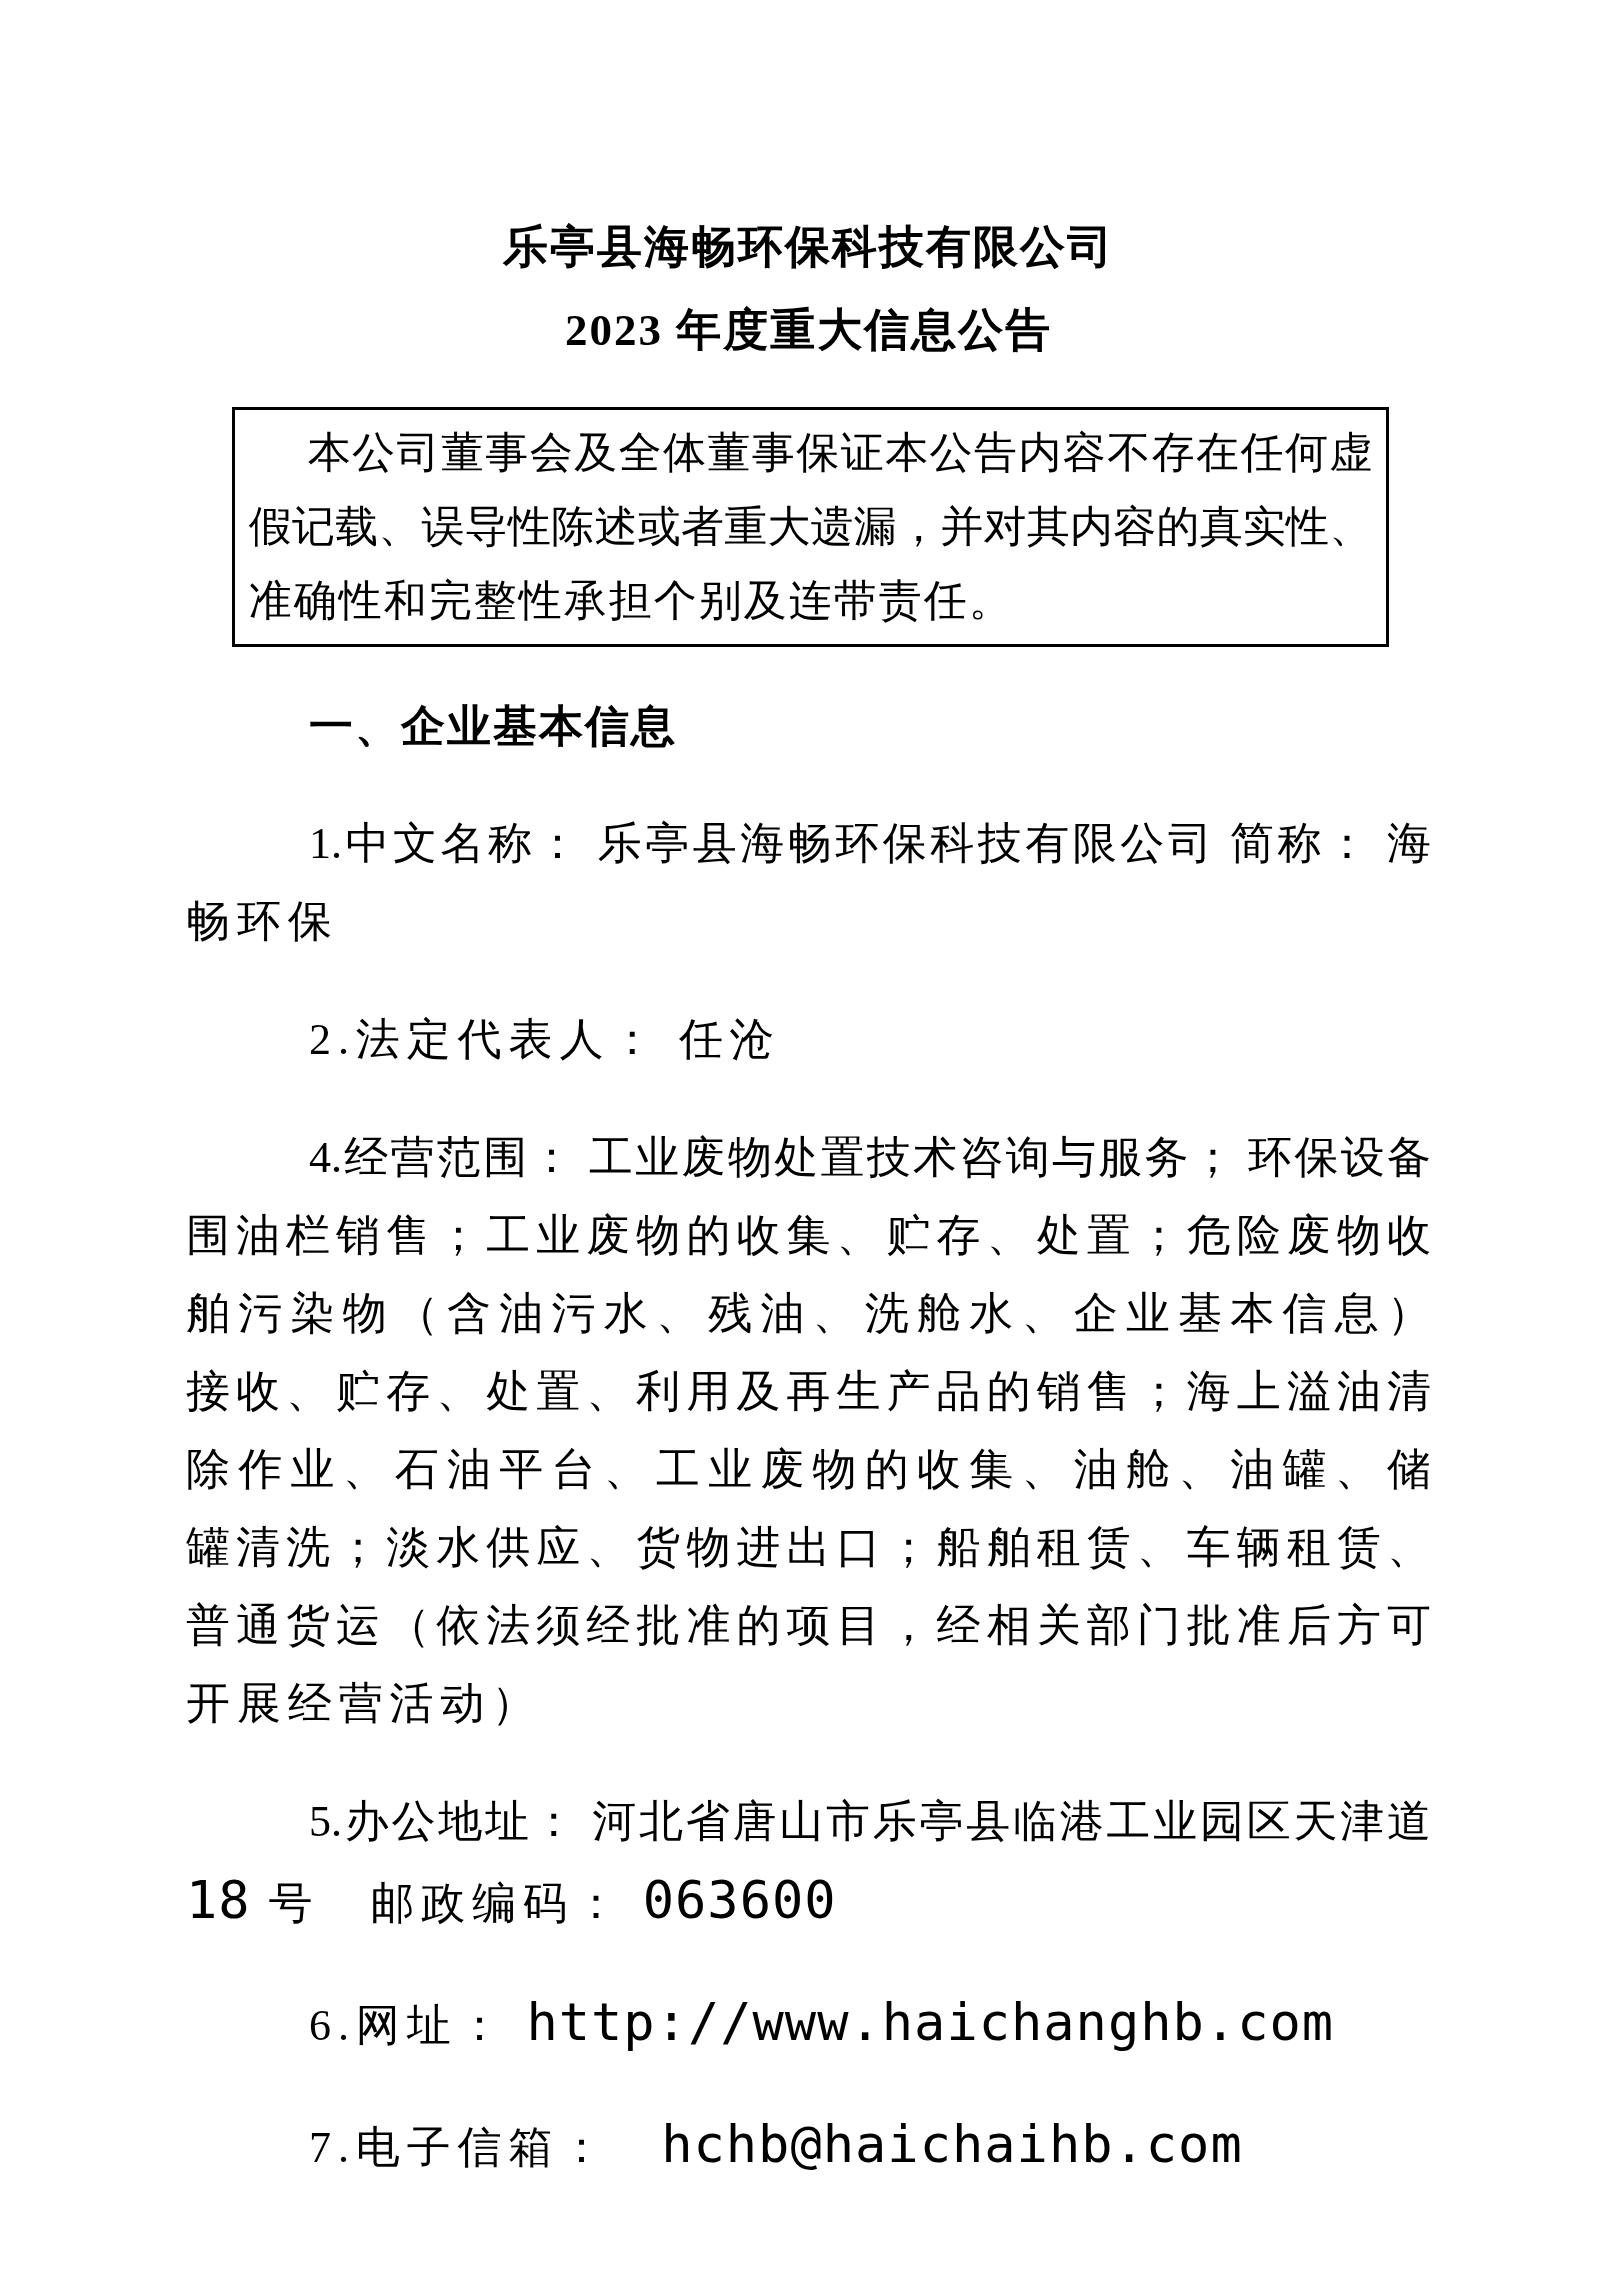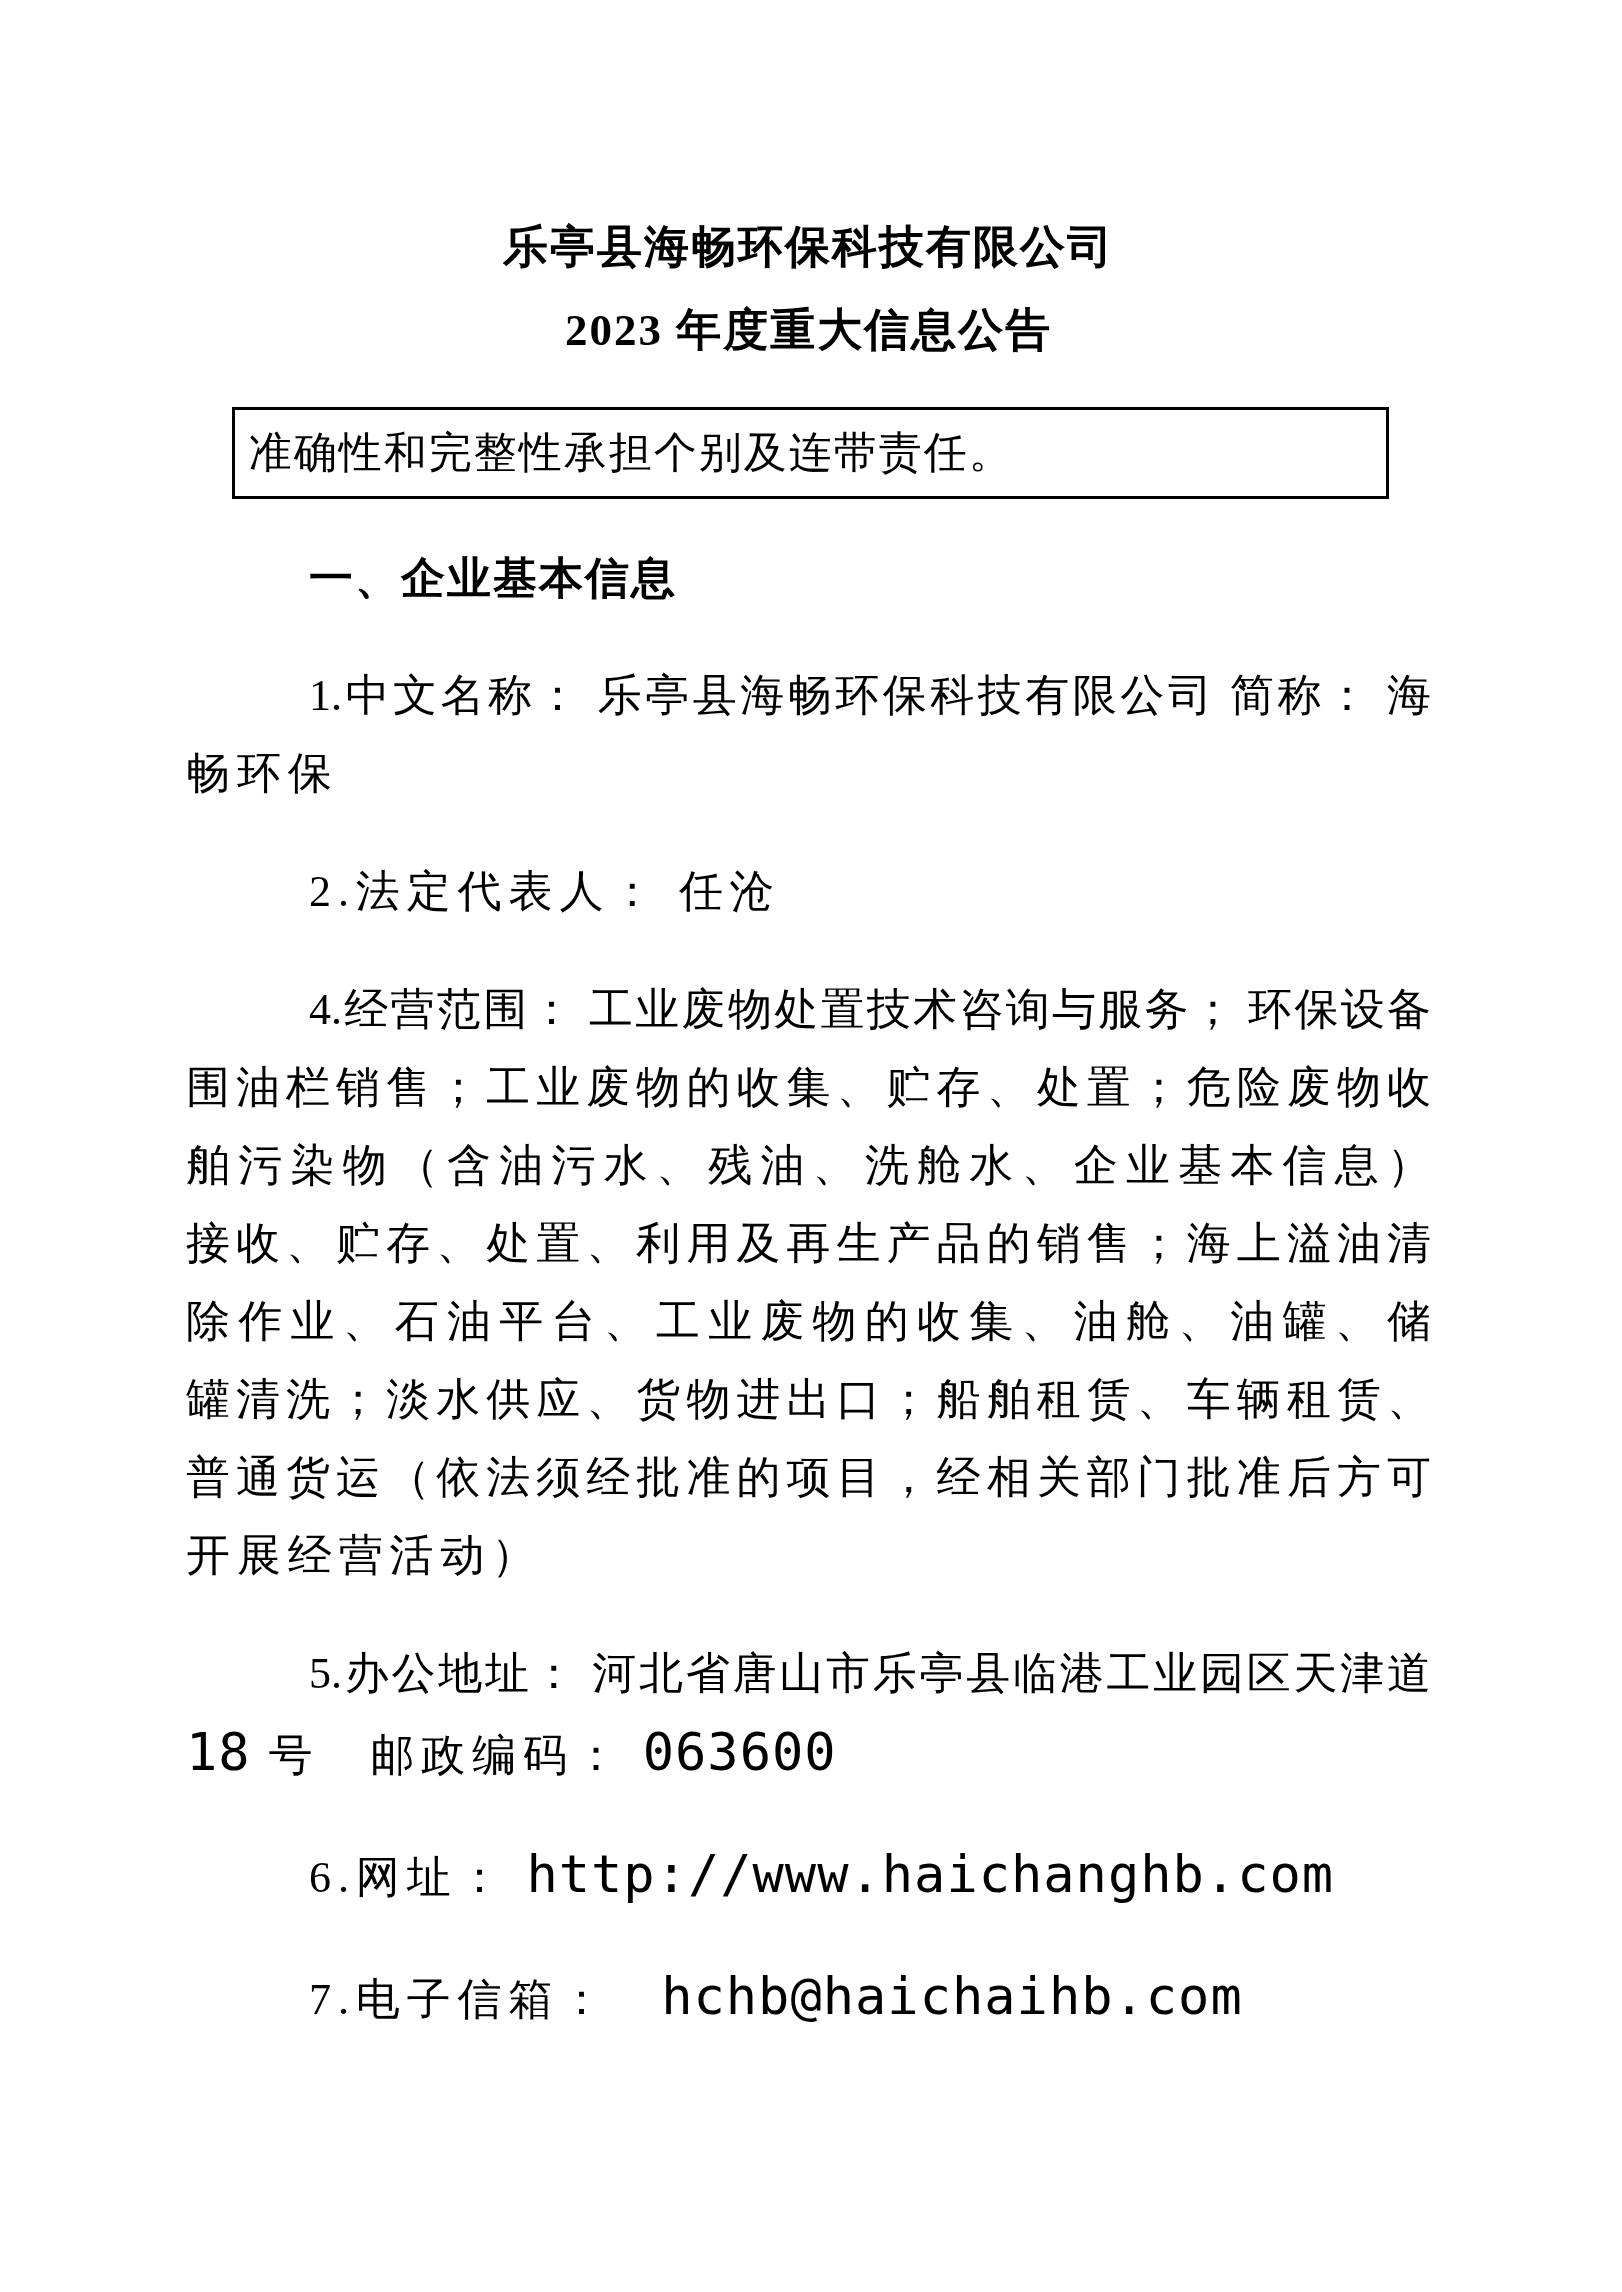--- a/index.html
+++ b/index.html
@@ -63,20 +63,22 @@
 </head>
 <body>
 
 <div class="page">
   <div class="content">
 
     <div class="doc-title first">乐亭县海畅环保科技有限公司</div>
     <div class="doc-title">2023 年度重大信息公告</div>
 
     <div class="notice-box">
+      <div class="box-line box-indent fill">本公司董事会及全体董事保证本公告内容不存在任何虚</div>
+      <div class="box-line fill">假记载、误导性陈述或者重大遗漏，并对其内容的真实性、</div>
       <div class="box-line">准确性和完整性承担个别及连带责任。</div>
     </div>
 
     <div class="line heading indent">一、企业基本信息</div>
 
     <div class="line indent fill">1.中文名称： 乐亭县海畅环保科技有限公司 简称： 海</div>
     <div class="line">畅环保</div>
 
     <div class="line indent">2.法定代表人： 任沧</div>
 

